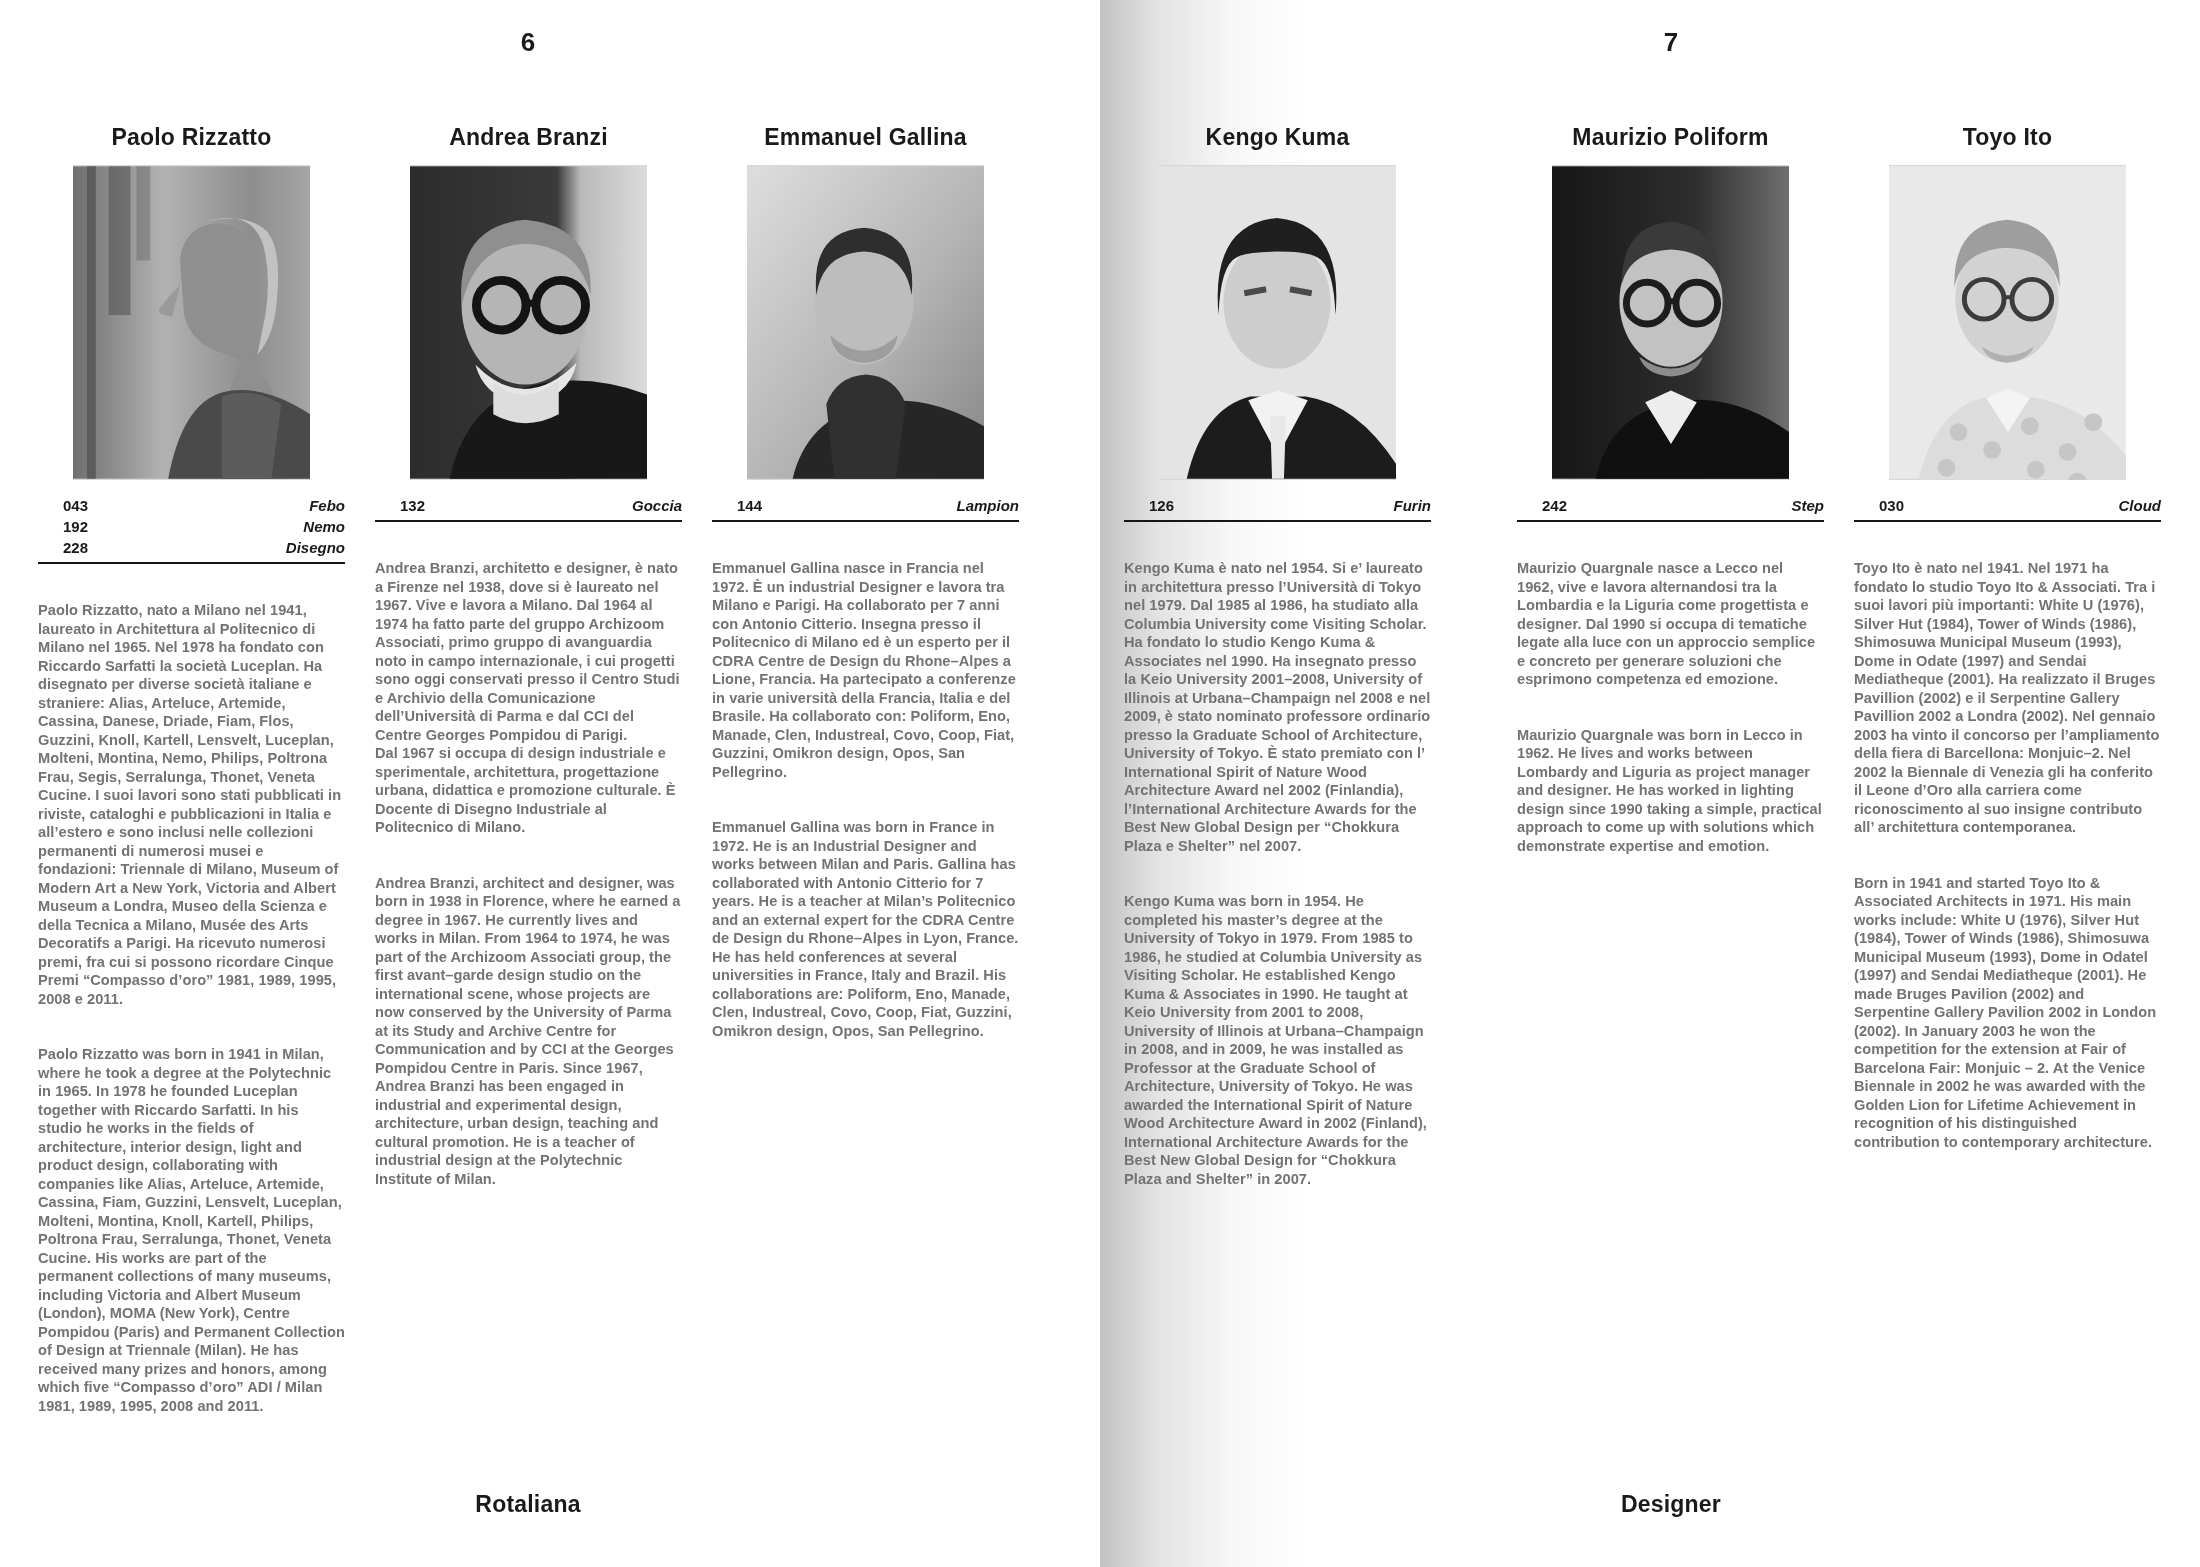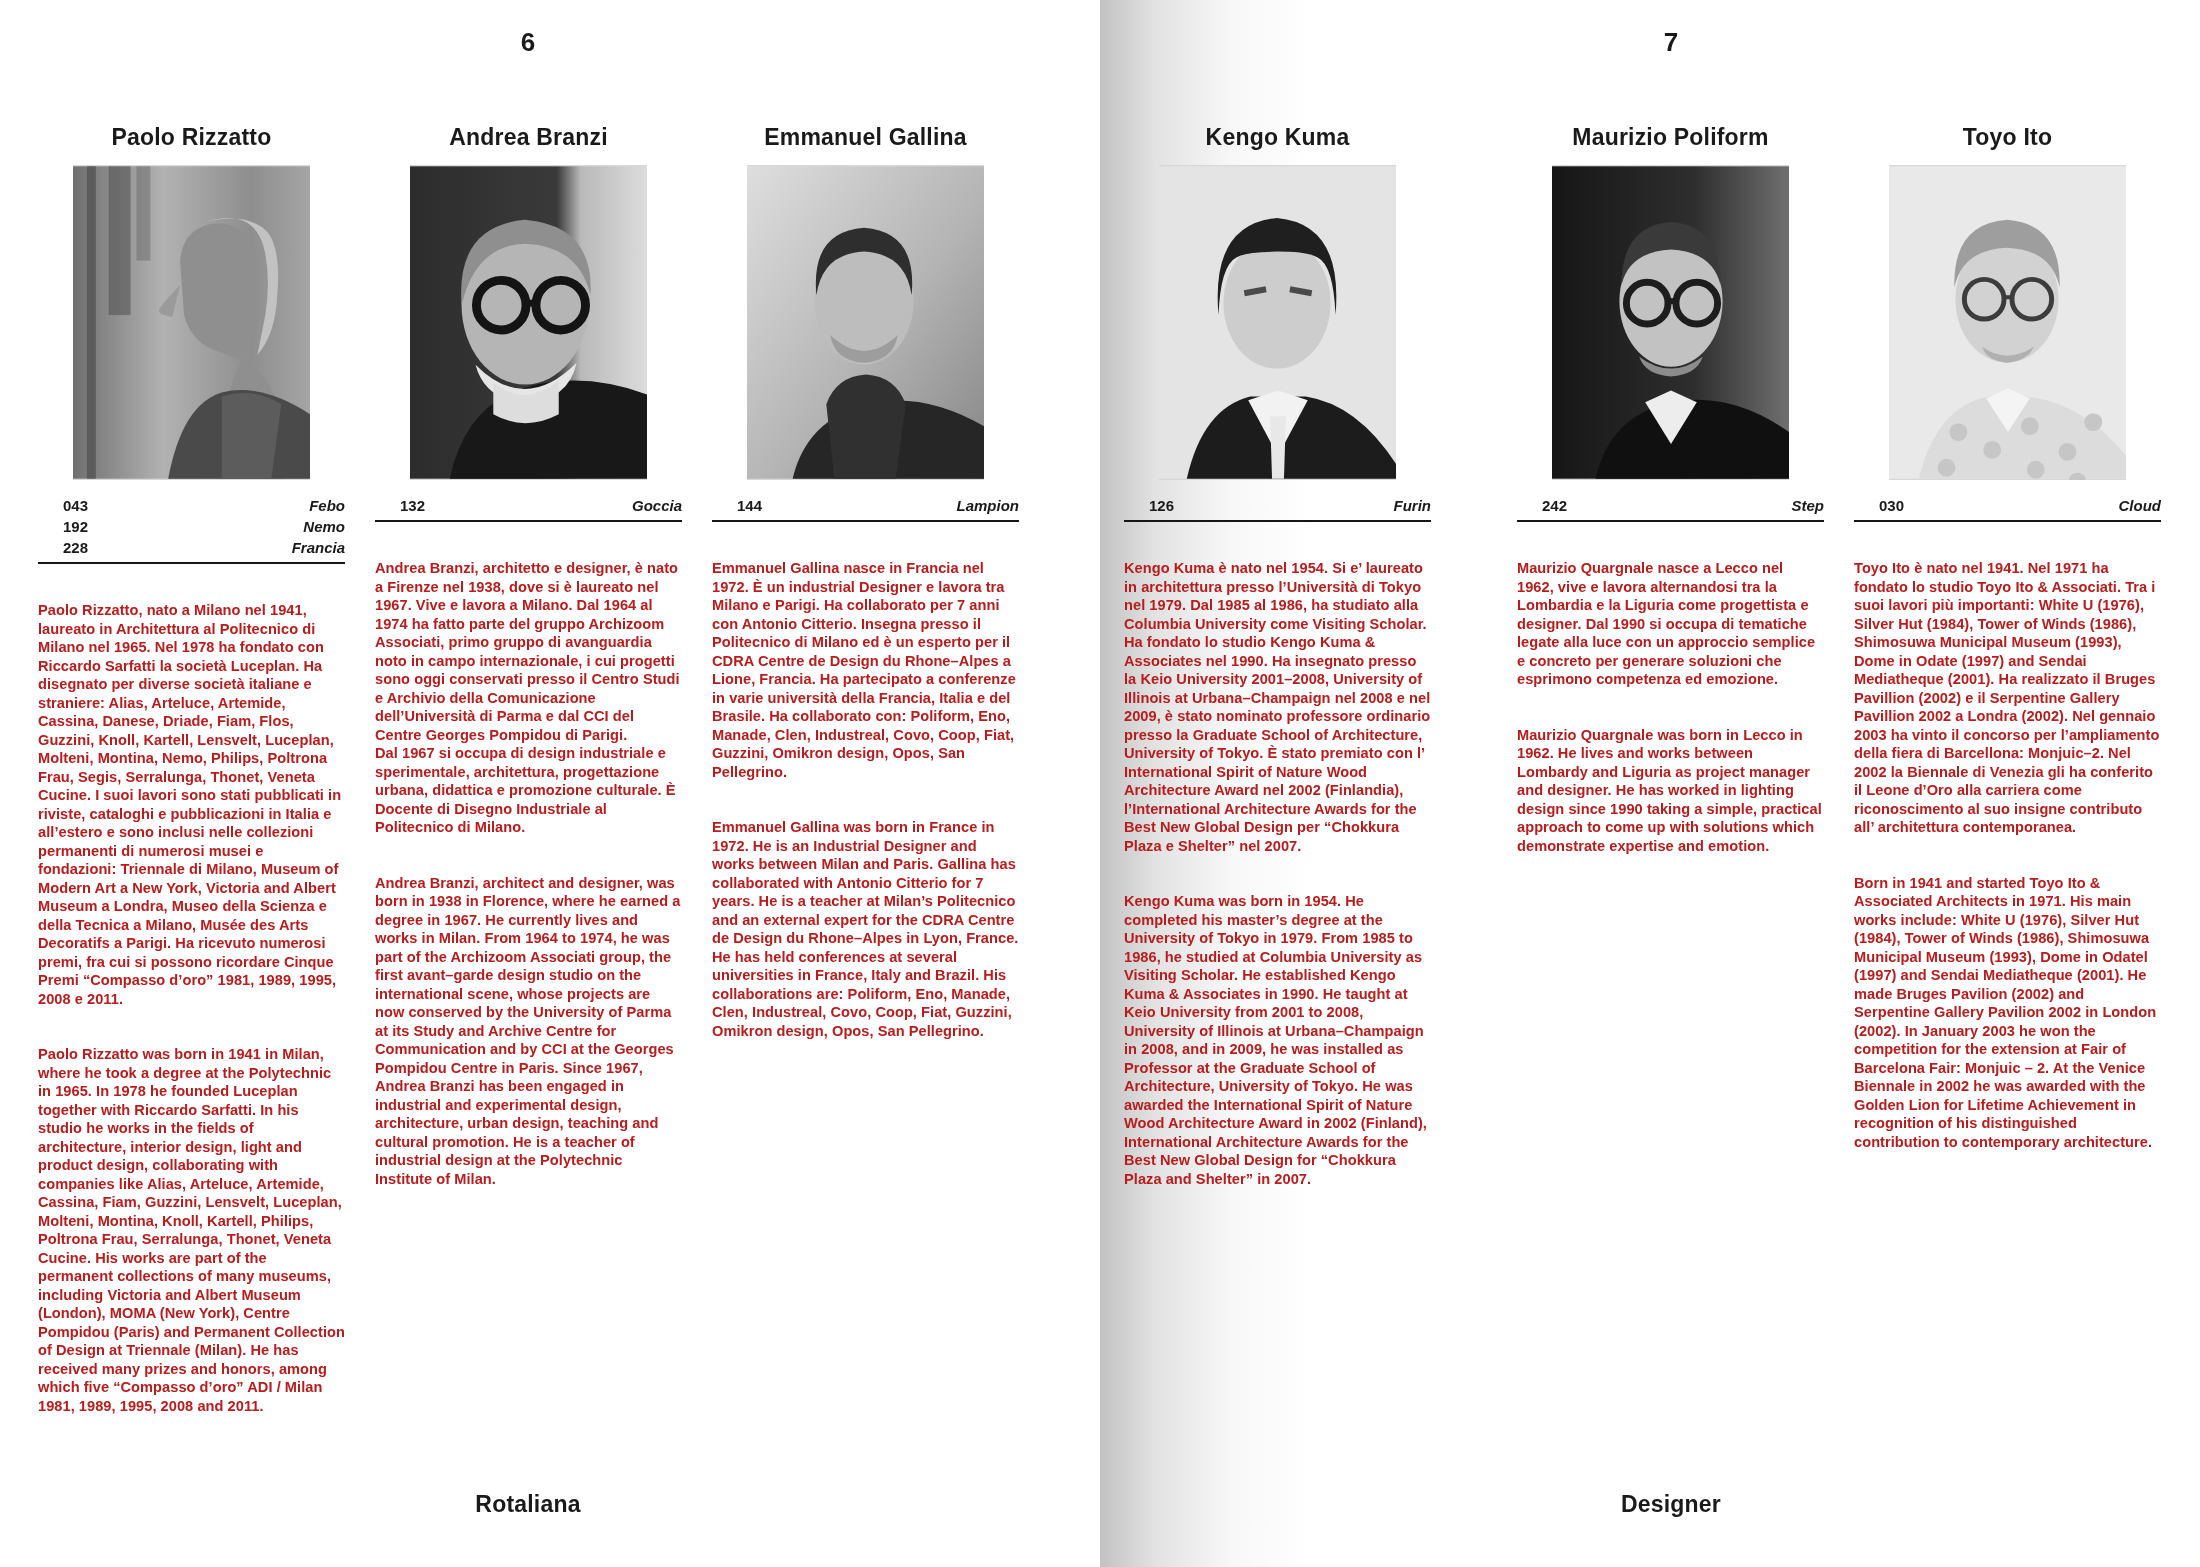--- a/index.html
+++ b/index.html
@@ -38,21 +38,21 @@
     width:237px;height:315px;margin:16px auto 0;display:block;
     background:#d8d8d8;
   }
   .codes{margin-top:15px;}
   .code-row{position:relative;height:21px;line-height:21px;font-size:15px;font-weight:bold;}
   .code-num{position:absolute;left:25px;top:0;}
   .code-label{display:block;text-align:right;font-style:italic;}
   .rule{border-top:2px solid #161616;margin-top:4px;}
   .bio{
     margin-top:37px;font-size:14.6px;line-height:18.5px;font-weight:600;
-    letter-spacing:0.05px;white-space:pre-line;color:#b91c1c;
+    letter-spacing:0.05px;white-space:pre-line;color:#737373;
   }
   .bio + .bio{}
 </style>
 </head>
 <body>
 
 <div class="page page-left"></div>
 <div class="page page-right"></div>
 
 <div class="page-number pn-left">6</div>
@@ -83,21 +83,21 @@
     <div class="code-row">
       <span class="code-num">043</span>
       <span class="code-label">Febo</span>
     </div>
     <div class="code-row">
       <span class="code-num">192</span>
       <span class="code-label">Nemo</span>
     </div>
     <div class="code-row">
       <span class="code-num">228</span>
-      <span class="code-label">Francia</span>
+      <span class="code-label">Disegno</span>
     </div>
     <div class="rule"></div>
   </div>
   <div class="bio">Paolo Rizzatto, nato a Milano nel 1941, laureato in Architettura al Politecnico di Milano nel 1965. Nel 1978 ha fondato con Riccardo Sarfatti la società Luceplan. Ha disegnato per diverse società italiane e straniere: Alias, Arteluce, Artemide, Cassina, Danese, Driade, Fiam, Flos, Guzzini, Knoll, Kartell, Lensvelt, Luceplan, Molteni, Montina, Nemo, Philips, Poltrona Frau, Segis, Serralunga, Thonet, Veneta Cucine. I suoi lavori sono stati pubblicati in riviste, cataloghi e pubblicazioni in Italia e all’estero e sono inclusi nelle collezioni permanenti di numerosi musei e fondazioni: Triennale di Milano, Museum of Modern Art a New York, Victoria and Albert Museum a Londra, Museo della Scienza e della Tecnica a Milano, Musée des Arts Decoratifs a Parigi. Ha ricevuto numerosi premi, fra cui si possono ricordare Cinque Premi “Compasso d’oro” 1981, 1989, 1995, 2008 e 2011.</div>
   <div class="bio">Paolo Rizzatto was born in 1941 in Milan, where he took a degree at the Polytechnic in 1965. In 1978 he founded Luceplan together with Riccardo Sarfatti. In his studio he works in the fields of architecture, interior design, light and product design, collaborating with companies like Alias, Arteluce, Artemide, Cassina, Fiam, Guzzini, Lensvelt, Luceplan, Molteni, Montina, Knoll, Kartell, Philips, Poltrona Frau, Serralunga, Thonet, Veneta Cucine. His works are part of the permanent collections of many museums, including Victoria and Albert Museum (London), MOMA (New York), Centre Pompidou (Paris) and Permanent Collection of Design at Triennale (Milan). He has received many prizes and honors, among which five “Compasso d’oro” ADI / Milan 1981, 1989, 1995, 2008 and 2011.</div>
 </div>
 
 <div class="column c2">
   <div class="designer-name">Andrea Branzi</div>
   <svg class="photo" viewBox="0 0 239 315">

